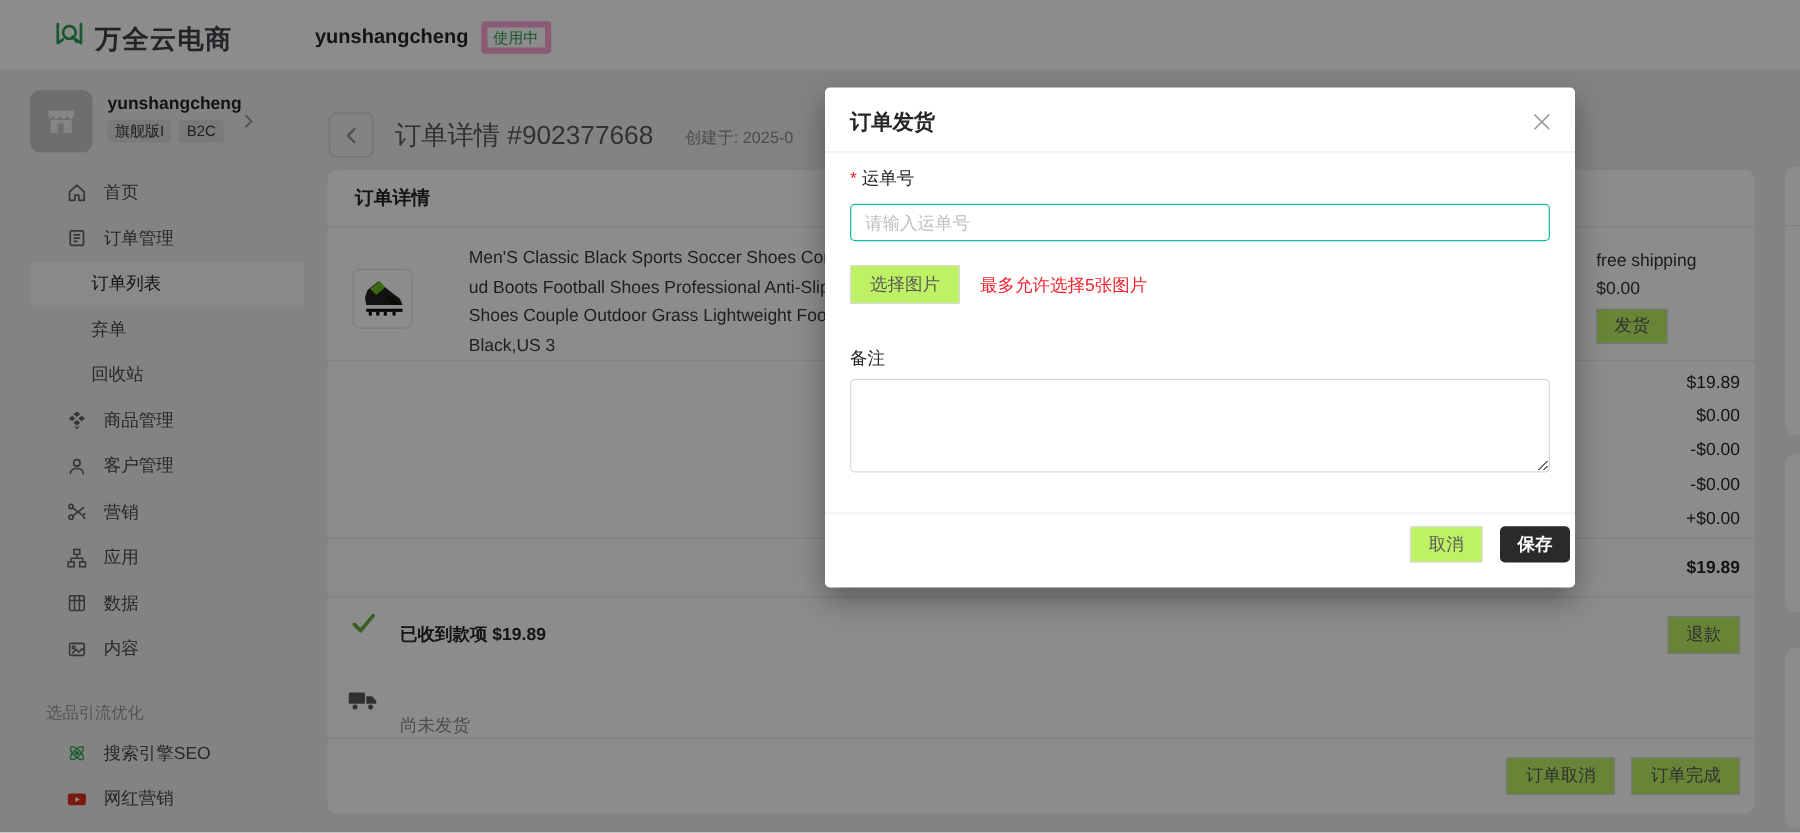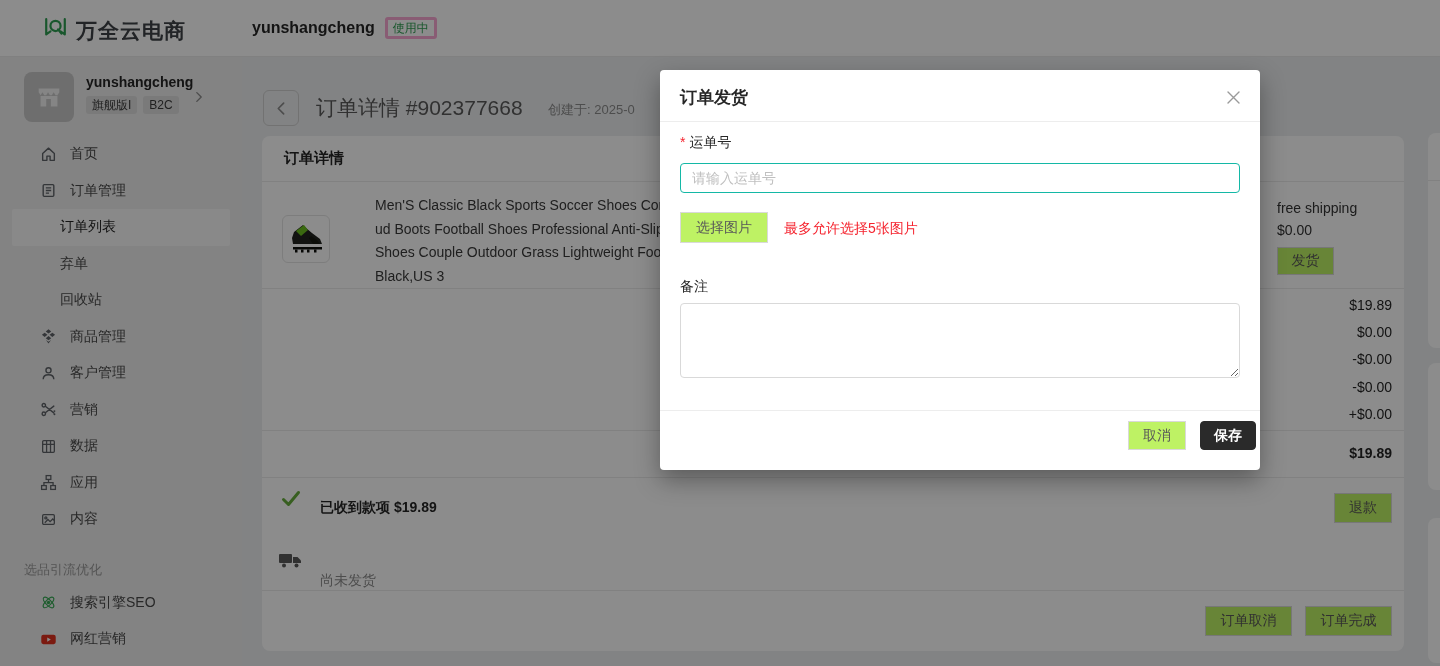--- a/index.html
+++ b/index.html
@@ -6,35 +6,35 @@
   html,body { width:1440px; height:666px; }
   body { font-family:"Liberation Sans","DejaVu Sans",sans-serif; color:#333; }
   .app { position:relative; width:1440px; height:666px; background:#edeff1; overflow:hidden; }
 
   
   .topbar { position:absolute; left:0; top:0; width:1440px; height:57px; background:#fff; border-bottom:1px solid #e9e9e9; z-index:1; }
   .logo-wrap { position:absolute; left:42px; top:15px; display:flex; align-items:center; gap:7px; }
   .logo-text { font-size:21px; font-weight:bold; color:#3f4347; letter-spacing:1px; }
   .store-wrap { position:absolute; left:252px; top:17px; display:flex; align-items:center; gap:10px; }
   .store-name { font-size:16px; font-weight:bold; color:#262626; }
-  .store-badge { font-size:12px; color:#2f9e52; border:3px solid #f9a8d4; border-radius:3px; padding:2px 5px; line-height:1; }
+  .store-badge { font-size:12px; color:#2f9e52; border:5px solid #f9a8d4; border-radius:3px; padding:2px 5px; line-height:1; }
   .searchbox { position:absolute; left:686px; top:12px; width:554px; height:33px; background:#fcfcfc; border:1px solid #d9d9d9; border-radius:2px; }
   .searchbox input { position:absolute; left:12px; top:0; width:500px; height:31px; border:none; outline:none; background:transparent; font-size:14px; color:#333; font-family:inherit; }
   .searchbox input::placeholder { color:#b9b9b9; }
   .search-icon { position:absolute; right:10px; top:7px; }
 
   
   .sidebar { position:absolute; left:0; top:57px; width:242px; height:609px; background:#efefef; z-index:1; }
   .profile { position:absolute; left:24px; top:15px; width:200px; height:56px; }
   .avatar { position:absolute; left:0; top:0; width:50px; height:50px; border-radius:8px; background:#c9c9c9; display:flex; align-items:center; justify-content:center; }
   .profile-name { position:absolute; left:62px; top:2px; font-size:14px; font-weight:bold; color:#262626; }
   .profile-badges { position:absolute; left:62px; top:24px; display:flex; gap:6px; }
   .p-badge { background:#dedede; color:#3c3c3c; font-size:12px; border-radius:3px; padding:3px 6px; line-height:1; }
   .profile-chev { position:absolute; right:18px; top:18px; }
-  .nav { position:absolute; left:0; top:79px; width:242px; }
+  .nav { position:absolute; left:13px; top:79px; width:242px; }
   .nav-item { position:relative; height:36.5px; display:flex; align-items:center; padding-left:40px; font-size:14px; color:#4a4a4a; cursor:pointer; }
   .nav-item .nicon { width:17px; height:17px; margin-right:13px; display:inline-flex; }
   .nav-item.sub { padding-left:60px; }
   .nav-item.selected { background:#fafafa; margin:0 12px; padding-left:48px; border-radius:2px; color:#262626; }
   .nav-section { margin-top:17px; height:30px; padding-left:24px; display:flex; align-items:center; font-size:13px; color:#9a9a9a; }
 
   
   .back-btn { position:absolute; left:263px; top:90px; width:36px; height:36px; border:1px solid #cfcfcf; border-radius:6px; background:transparent; display:flex; align-items:center; justify-content:center; cursor:pointer; }
   .page-title { position:absolute; left:316px; top:94px; font-size:21px; font-weight:500; color:#5a5a5a; }
   .created-text { position:absolute; left:548px; top:101px; font-size:13px; color:#8c8c8c; white-space:nowrap; }
@@ -187,39 +187,39 @@
                 <path d="M13.6 9.5v.01M13.6 12.5v.01" stroke-width="1.8"></path>
               </g>
             </svg>
           </span>
         <span>营销</span>
       </div>
       <div class="nav-item">
         <span class="nicon">
             <svg width="17" height="17" viewBox="0 0 16 16">
               <g fill="none" stroke="#5f6368" stroke-width="1.2">
-                <rect x="2.5" y="2.5" width="11" height="11" rx="1"></rect>
-                <path d="M2.5 6h11M6.2 2.5v11M9.9 2.5v11"></path>
-              </g>
-            </svg>
-          </span>
-        <span>数据</span>
-      </div>
-      <div class="nav-item">
-        <span class="nicon">
-            <svg width="17" height="17" viewBox="0 0 16 16">
-              <g fill="none" stroke="#5f6368" stroke-width="1.2">
                 <rect x="5.8" y="1.5" width="4.4" height="3.6"></rect>
                 <rect x="1.5" y="10.9" width="4.4" height="3.6"></rect>
                 <rect x="10.1" y="10.9" width="4.4" height="3.6"></rect>
                 <path d="M8 5.1v3M3.7 10.9V8.1h8.6v2.8"></path>
               </g>
             </svg>
           </span>
         <span>应用</span>
+      </div>
+      <div class="nav-item">
+        <span class="nicon">
+            <svg width="17" height="17" viewBox="0 0 16 16">
+              <g fill="none" stroke="#5f6368" stroke-width="1.2">
+                <rect x="2.5" y="2.5" width="11" height="11" rx="1"></rect>
+                <path d="M2.5 6h11M6.2 2.5v11M9.9 2.5v11"></path>
+              </g>
+            </svg>
+          </span>
+        <span>数据</span>
       </div>
       <div class="nav-item">
         <span class="nicon">
             <svg width="17" height="17" viewBox="0 0 16 16">
               <g fill="none" stroke="#5f6368" stroke-width="1.2">
                 <rect x="2.5" y="3.5" width="11" height="9" rx="1"></rect>
                 <circle cx="5.5" cy="6.5" r="1"></circle>
                 <path d="M4.5 11l3-3 2 2 2.5-2.5 1.5 1.5"></path>
               </g>
             </svg>

